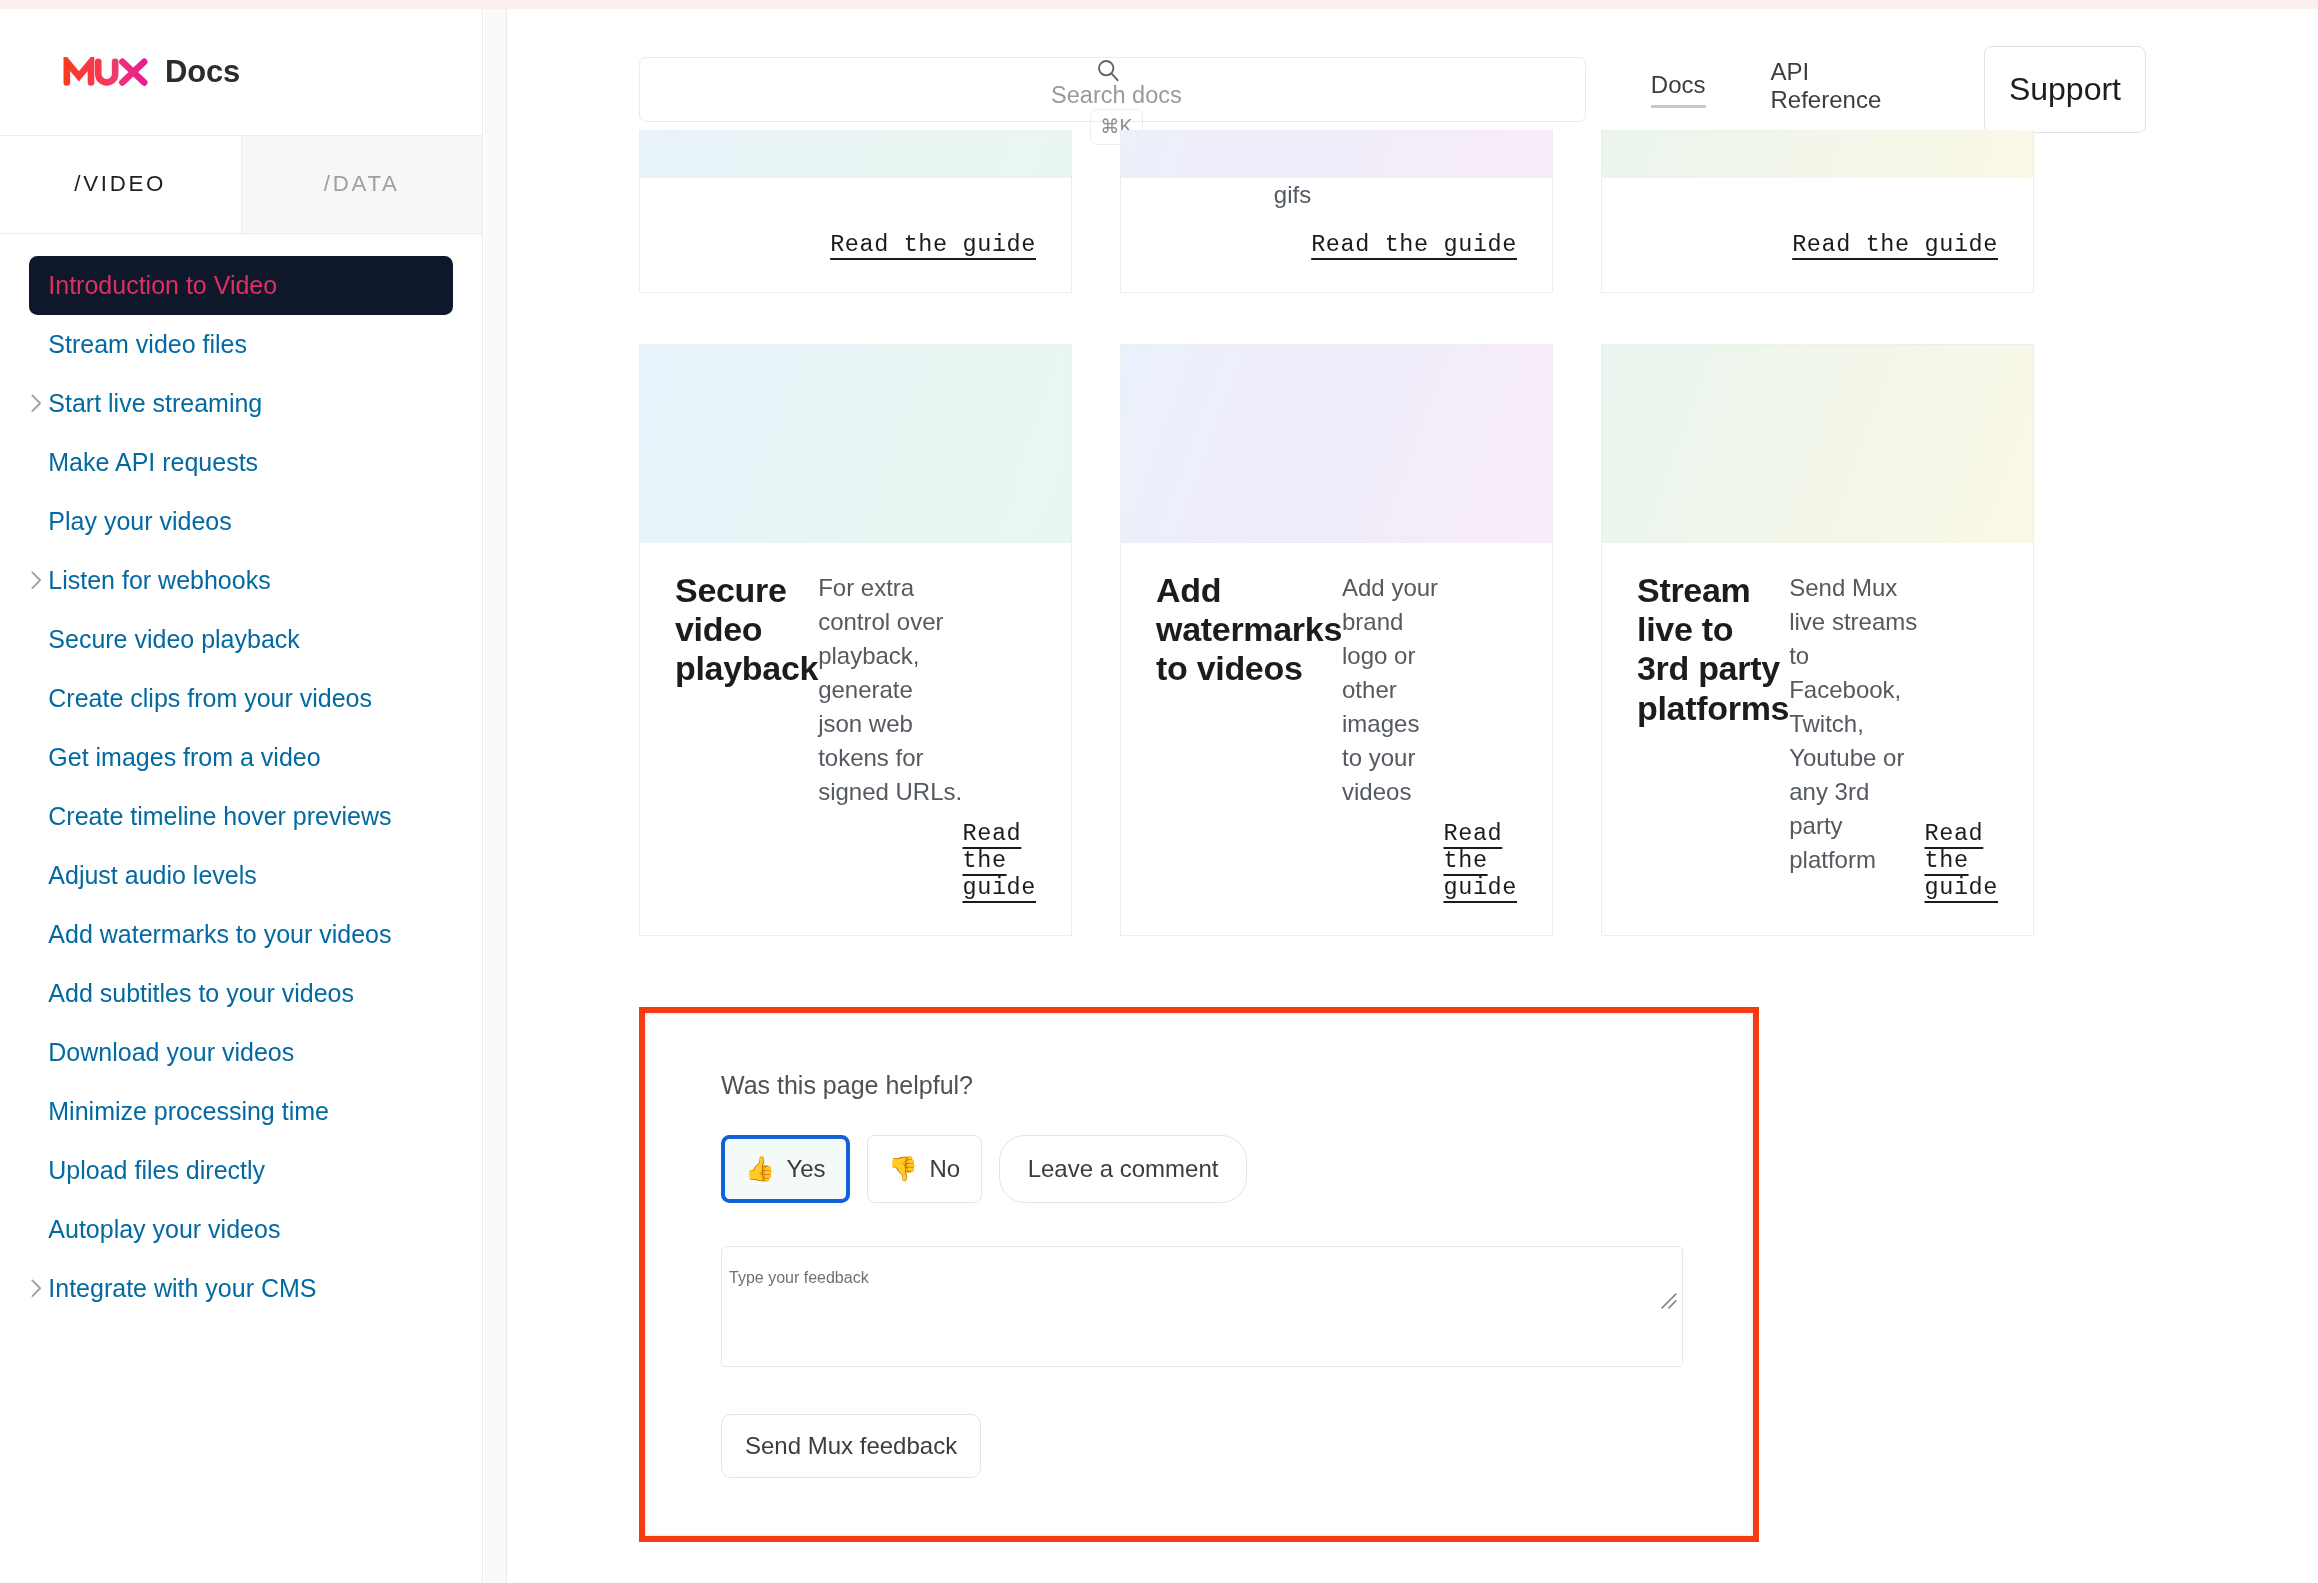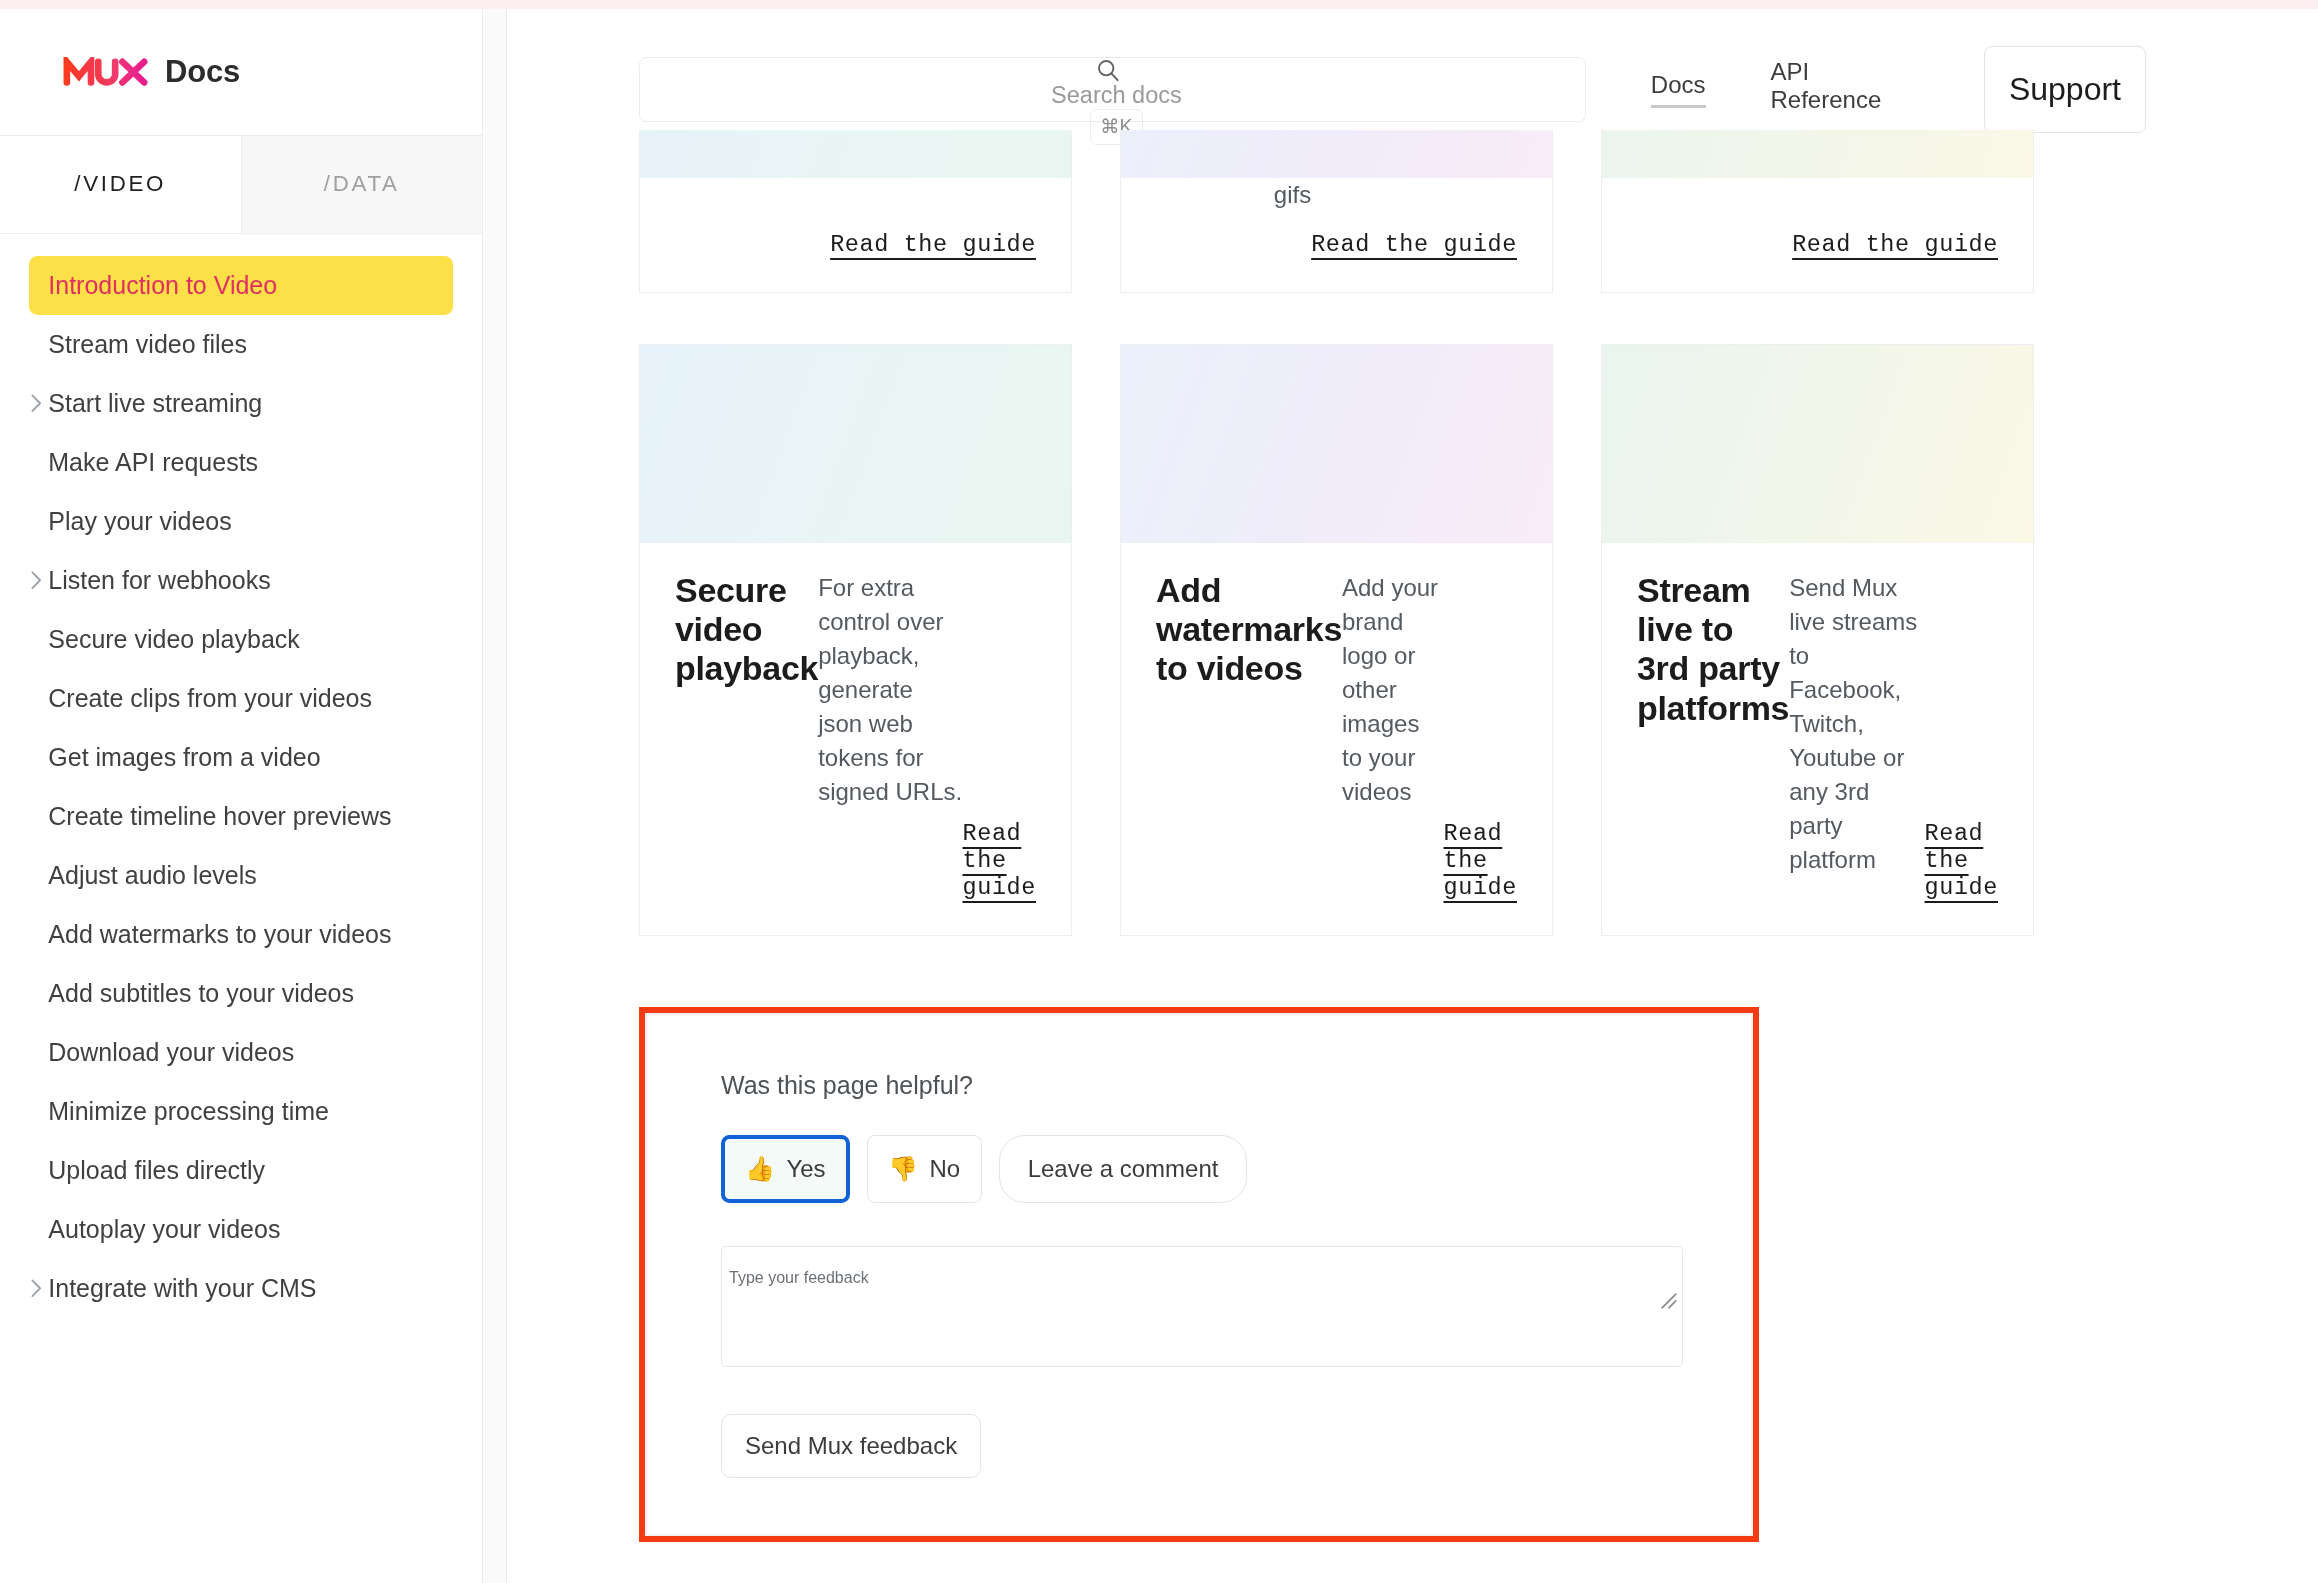--- a/index.html
+++ b/index.html
@@ -87,26 +87,26 @@
   }
   .nav-item {
     position: relative;
     display: flex;
     align-items: center;
     height: 59px;
     margin: 0 29px;
     padding-left: 19.3px;
     border-radius: 8.5px;
     font-size: 25px;
-    color: #404040;
+    color: #0369a1;
     cursor: pointer;
     white-space: nowrap;
   }
   .nav-item.active {
-    background: #fde047;
+    background: #0f172a;
     color: #e02e62;
   }
   .nav-caret {
     position: absolute;
     left: -3.6px;
     width: 20.5px;
     height: 20.5px;
     display: flex;
     align-items: center;
     justify-content: center;

